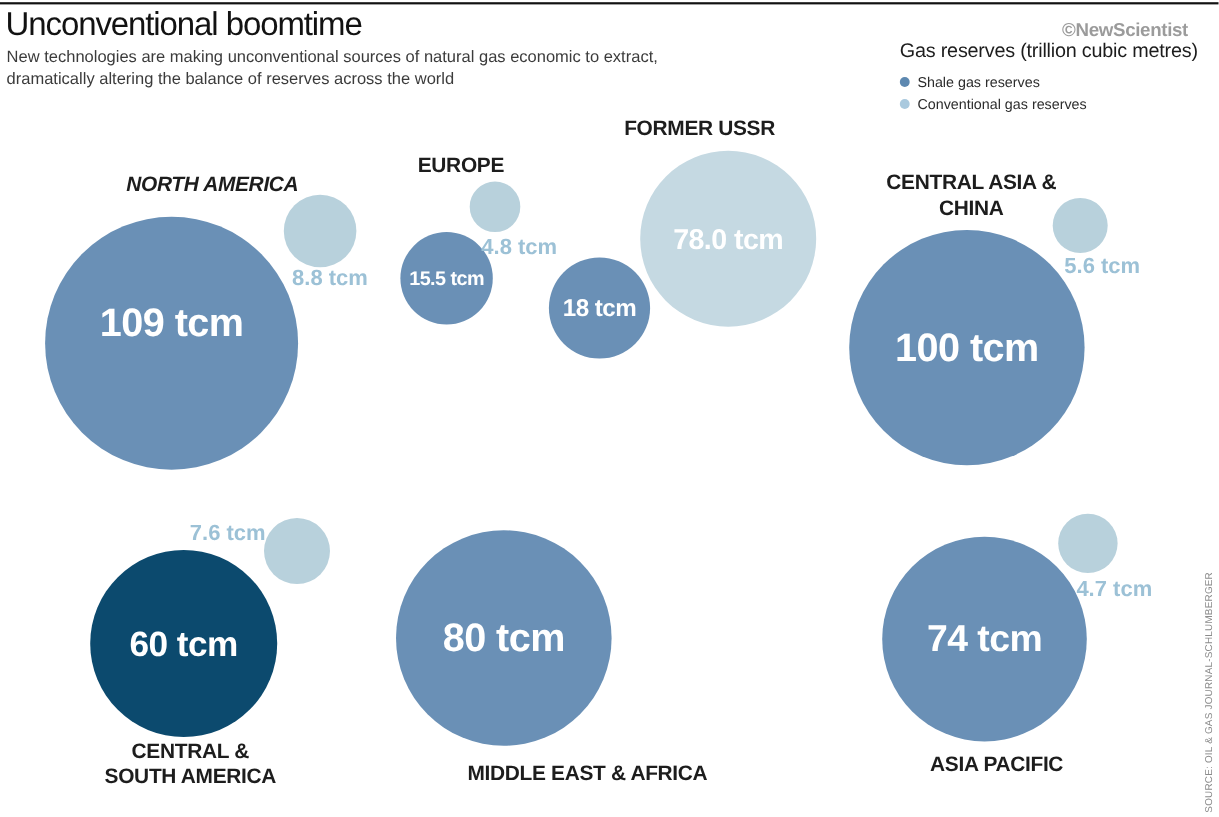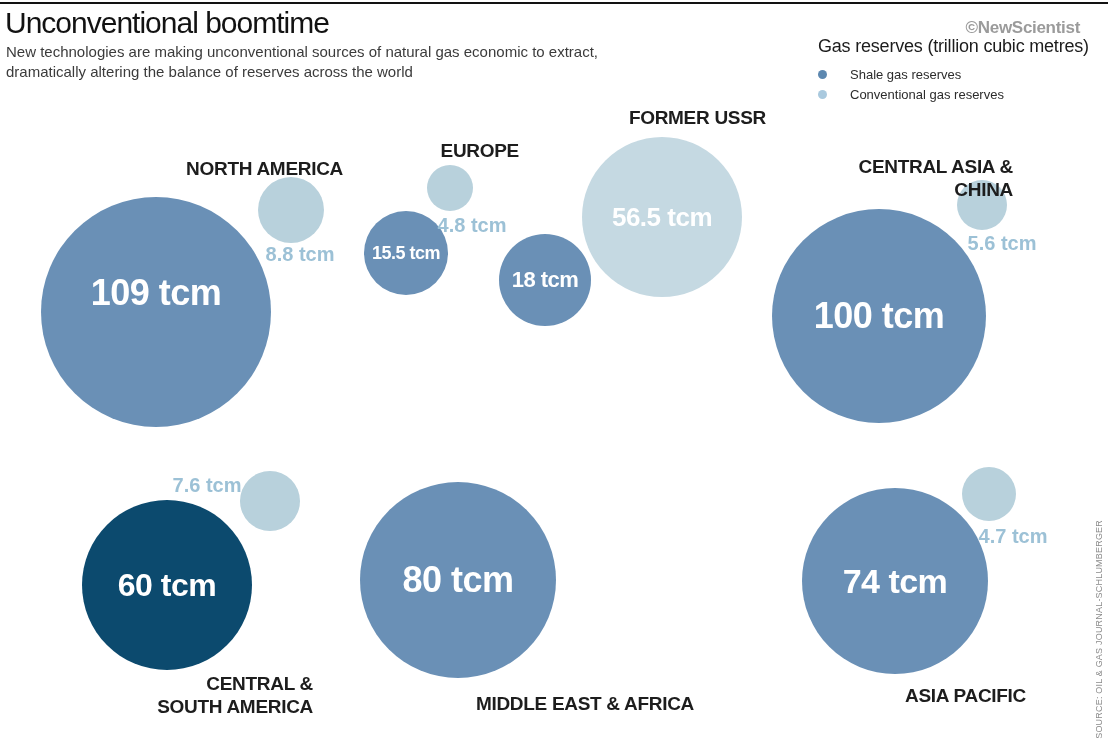--- a/index.html
+++ b/index.html
@@ -48,21 +48,21 @@
   }
   .legend-title {
     font-size: 18px;
     color: #1c1c1c;
     margin-bottom: 10px;
     letter-spacing: -0.2px;
   }
   .legend-item {
     display: flex;
     align-items: center;
-    gap: 23px;
+    gap: 7px;
     font-size: 13px;
     color: #2c2c2c;
     margin-bottom: 5px;
   }
   .dot {
     width: 9px; height: 9px;
     border-radius: 50%;
     flex: 0 0 auto;
   }
   #chart { position: absolute; left: 0; top: 0; width: 1108px; height: 743px; }
@@ -77,21 +77,21 @@
     color: #ffffff;
     font-weight: bold;
     letter-spacing: -0.5px;
     white-space: nowrap;
   }
   .region-label {
     position: absolute;
     font-weight: bold;
     font-size: 19px;
     color: #1d1d1d;
-    text-align: right;
+    text-align: center;
     line-height: 1.22;
     white-space: pre-line;
     letter-spacing: -0.3px;
   }
   .value-out {
     position: absolute;
     font-weight: bold;
     font-size: 20px;
     transform: translate(-50%, -50%);
     white-space: nowrap;
@@ -129,29 +129,29 @@
       <span>Conventional gas reserves</span>
     </div>
   </div>
 
   <div id="chart">
       <div class="bubble" style="left: 258px; top: 177px; height: 66px; width: 66px; background: rgb(184, 209, 220);"></div>
       <div class="bubble" style="left: 41px; top: 197px; height: 230px; width: 230px; background: rgb(106, 144, 182);">
         <span class="bubble-value" style="font-size: 36px; color: rgb(255, 255, 255); transform: translateY(-19px);">109 tcm</span>
       </div>
       <div class="value-out" style="left: 300px; top: 254px; color: rgb(156, 193, 214);">8.8 tcm</div>
-      <div class="region-label" style="left: 43px; top: 157px; width: 300px;">NORTH AMERICA</div>
+      <div class="region-label" style="left: 43px; top: 157px; width: 300px; font-style: italic;">NORTH AMERICA</div>
       <div class="bubble" style="left: 427px; top: 165px; height: 46px; width: 46px; background: rgb(184, 209, 220);"></div>
       <div class="bubble" style="left: 364px; top: 211px; height: 84px; width: 84px; background: rgb(106, 144, 182);">
         <span class="bubble-value" style="font-size: 18px; color: rgb(255, 255, 255);">15.5 tcm</span>
       </div>
       <div class="value-out" style="left: 472px; top: 225px; color: rgb(156, 193, 214);">4.8 tcm</div>
       <div class="region-label" style="left: 319px; top: 139px; width: 200px;">EUROPE</div>
       <div class="bubble" style="left: 582px; top: 137px; height: 160px; width: 160px; background: rgb(197, 217, 226);">
-        <span class="bubble-value" style="font-size: 26px; color: rgb(255, 255, 255);">56.5 tcm</span>
+        <span class="bubble-value" style="font-size: 26px; color: rgb(255, 255, 255);">78.0 tcm</span>
       </div>
       <div class="bubble" style="left: 499px; top: 234px; height: 92px; width: 92px; background: rgb(106, 144, 182);">
         <span class="bubble-value" style="font-size: 22px; color: rgb(255, 255, 255);">18 tcm</span>
       </div>
       <div class="region-label" style="left: 506px; top: 106px; width: 260px;">FORMER USSR</div>
       <div class="bubble" style="left: 957px; top: 180px; height: 50px; width: 50px; background: rgb(184, 209, 220);"></div>
       <div class="bubble" style="left: 772px; top: 209px; height: 214px; width: 214px; background: rgb(106, 144, 182);">
         <span class="bubble-value" style="font-size: 36px; color: rgb(255, 255, 255);">100 tcm</span>
       </div>
       <div class="value-out" style="left: 1002px; top: 243px; color: rgb(156, 193, 214);">5.6 tcm</div>

